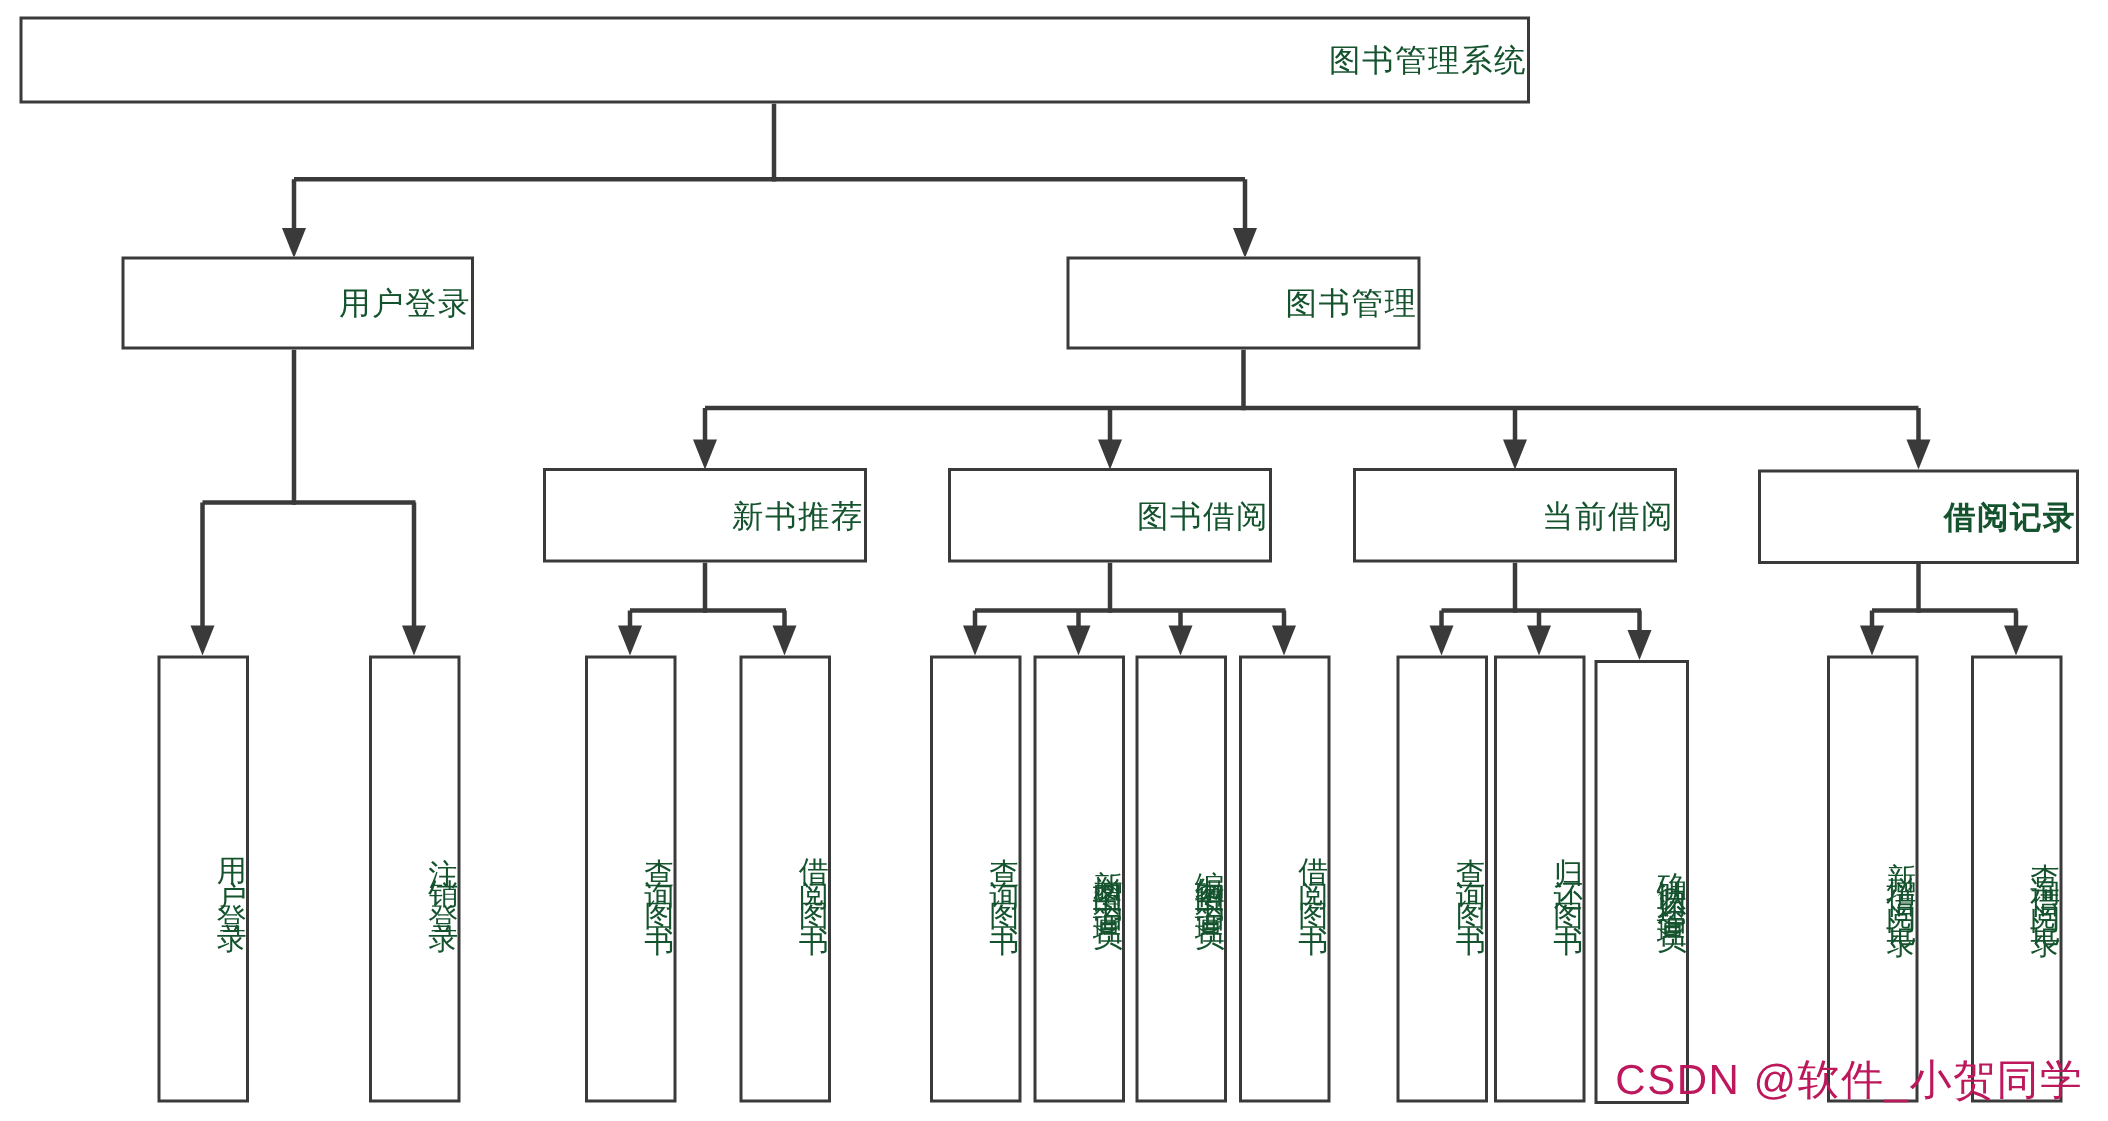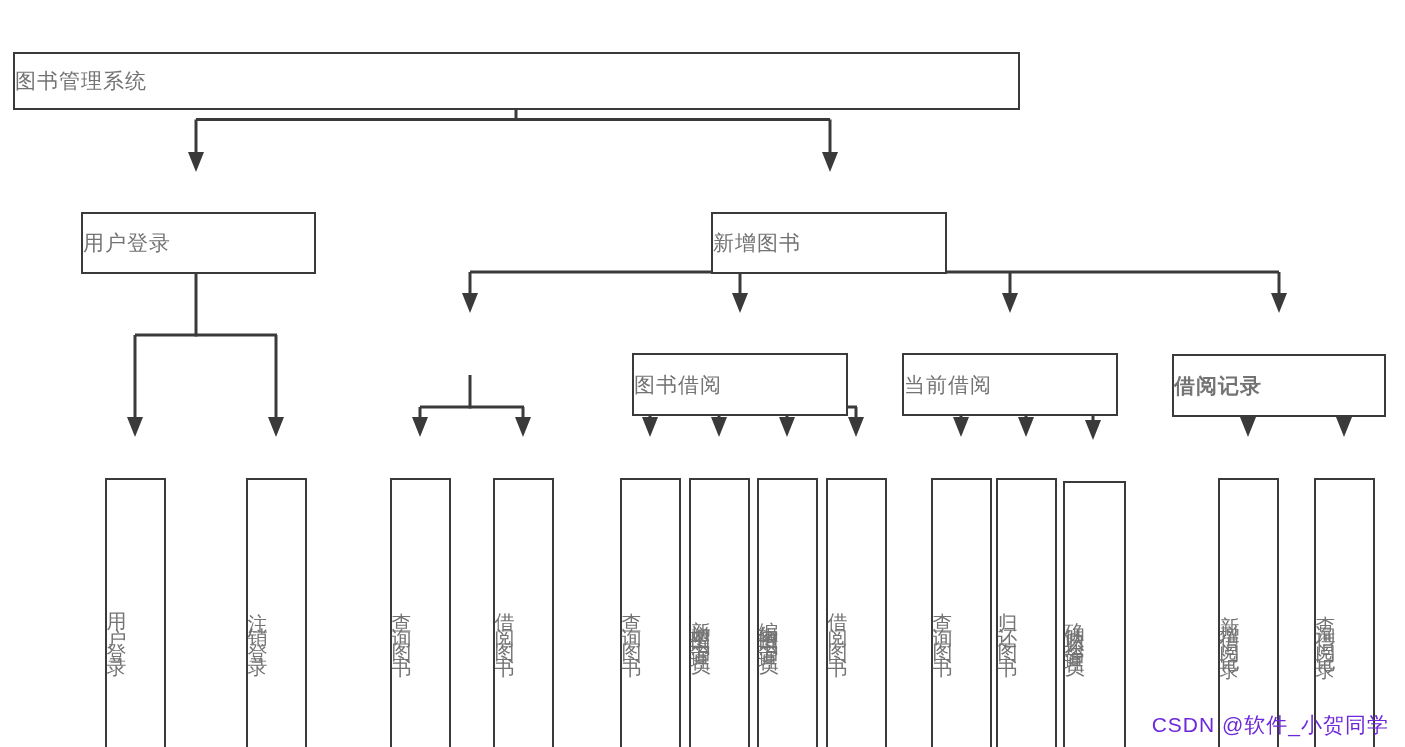--- a/index.html
+++ b/index.html
@@ -21,24 +21,23 @@
     top: 0;
     z-index: 1;
   }
   .box {
     position: absolute;
     box-sizing: border-box;
     background: #ffffff;
     border: 2px solid #3a3a3a;
     display: flex;
     align-items: center;
-    justify-content: flex-start;
-    color: #737373;
+    justify-content: flex-end;
+    color: #14532d;
     z-index: 2;
-    margin-top: 41px;
   }
   .hbox {
     font-size: 21px;
     letter-spacing: 1px;
   }
   .root {
     left: 13px; top: 11px; width: 1007px; height: 58px;
   }
   .vbox {
     width: 61px;
@@ -52,22 +51,22 @@
     letter-spacing: 15px;
     line-height: 1;
     white-space: nowrap;
   }
   .vbox .vtext.sp6 { letter-spacing: 9px; }
   .vbox .vtext.sp9 { letter-spacing: 5px; }
   .watermark {
     position: absolute;
     right: 16px;
     bottom: 8px;
-    font-size: 21px;
-    color: #6d28d9;
+    font-size: 28px;
+    color: #be185d;
     z-index: 3;
     white-space: nowrap;
     letter-spacing: 1px;
   }
 </style>
 </head>
 <body>
 
 <div id="canvas">
 
@@ -141,23 +140,26 @@
   </svg>
 
   <div class="box hbox root">
     <span>图书管理系统</span>
   </div>
 
   <div class="box hbox" style="left:81px; top:171px; width:235px; height:62px;">
     <span>用户登录</span>
   </div>
   <div class="box hbox" style="left:711px; top:171px; width:236px; height:62px;">
-    <span>新增图书</span>
-  </div>
-
+    <span>图书管理</span>
+  </div>
+
+  <div class="box hbox" style="left:362px; top:312px; width:216px; height:63px;">
+    <span>新书推荐</span>
+  </div>
   <div class="box hbox" style="left:902px; top:312px; width:216px; height:63px;">
     <span>当前借阅</span>
   </div>
   <div class="box hbox" style="left:632px; top:312px; width:216px; height:63px;">
     <span>图书借阅</span>
   </div>
   <div class="box hbox" style="left:1172px; top:313px; width:214px; height:63px;font-weight:bold;">
     <span>借阅记录</span>
   </div>
 

